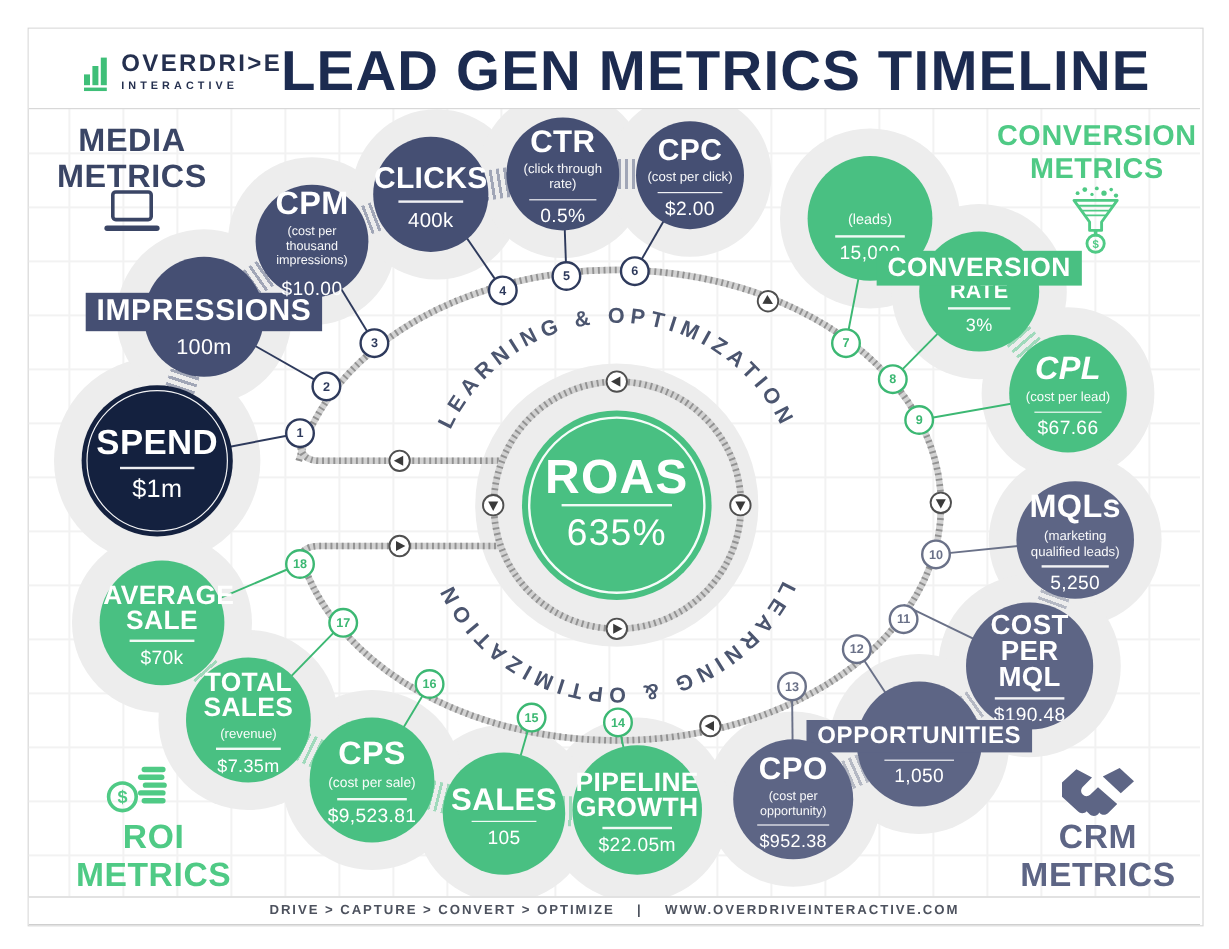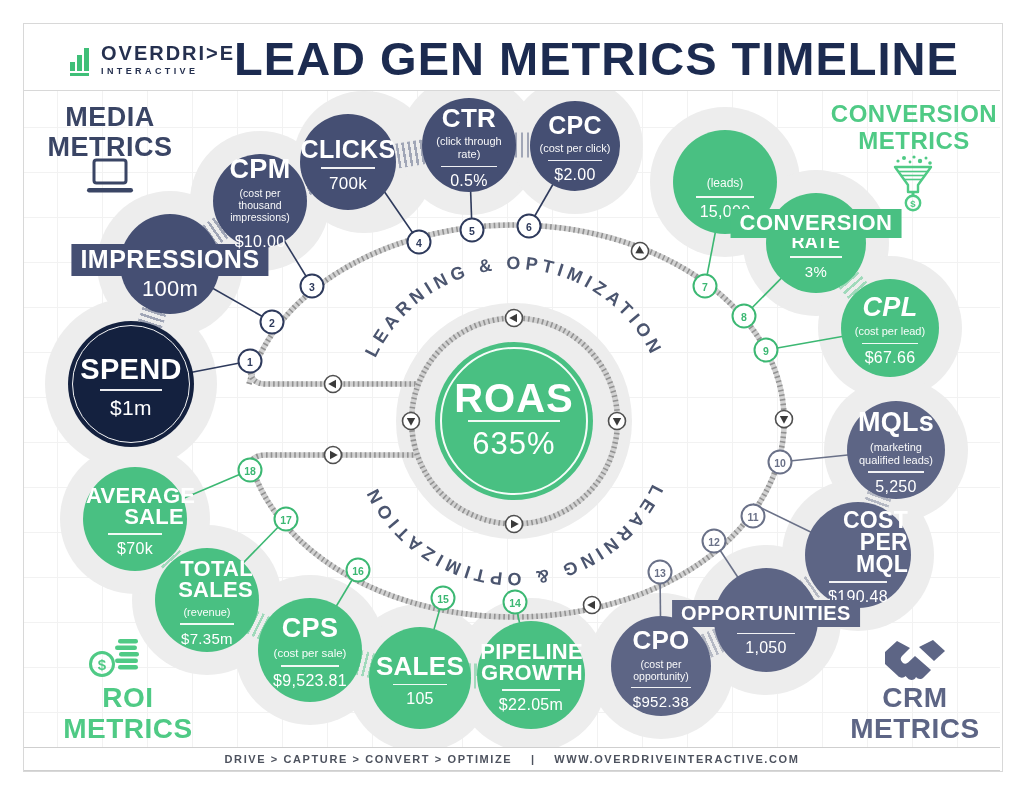--- a/index.html
+++ b/index.html
@@ -24,21 +24,21 @@
   .ribbon.dark{background:repeating-linear-gradient(90deg,rgba(98,108,138,.55) 0 2.5px,rgba(0,0,0,0) 2.5px 6px);}
   .ribbon.green{background:repeating-linear-gradient(90deg,rgba(96,202,146,.55) 0 2.5px,rgba(0,0,0,0) 2.5px 6px);}
   .ribbon.gray{background:repeating-linear-gradient(90deg,rgba(135,142,162,.55) 0 2.5px,rgba(0,0,0,0) 2.5px 6px);}
   #linework{position:absolute;left:0;top:0;z-index:3;}
   
   .metric{position:absolute;z-index:4;}
   .metric .circle{position:absolute;inset:0;border-radius:50%;}
   .metric.ringed .circle::after{content:"";position:absolute;inset:4px;border:1.5px solid rgba(255,255,255,.95);border-radius:50%;}
   .band{position:absolute;left:50%;transform:translateX(-50%);z-index:3;color:#fff;font-weight:bold;white-space:nowrap;padding:3px 9px 4px;letter-spacing:.5px;line-height:1;}
   .stack{position:absolute;inset:0;display:flex;flex-direction:column;align-items:center;justify-content:center;gap:5px;color:#fff;text-align:center;z-index:2;}
-  .m-title{font-weight:bold;line-height:.95;letter-spacing:.3px;text-align:right;}
+  .m-title{font-weight:bold;line-height:.95;letter-spacing:.3px;}
   .m-sub{line-height:1.15;opacity:.96;font-weight:normal;}
   .sep{height:1.5px;background:rgba(255,255,255,.92);}
   .m-value{font-weight:normal;letter-spacing:.3px;}
   .badge{position:absolute;z-index:6;width:21px;height:21px;border-radius:50%;background:#fff;border:2px solid;display:flex;align-items:center;justify-content:center;font-size:10.5px;font-weight:bold;transform:translate(-50%,-50%);}
   
   #roas{position:absolute;left:435px;top:342px;width:158px;height:158px;z-index:5;}
   #roas .circle{position:absolute;inset:0;border-radius:50%;}
   #roas .circle::after{content:"";position:absolute;inset:5px;border:2px solid rgba(255,255,255,.95);border-radius:50%;}
   #roas .stack{gap:4px;}
   #roas-title{font-size:40px;font-weight:800;line-height:.9;letter-spacing:1px;}
@@ -263,38 +263,38 @@
             <div class="m-title" style="font-size: 29px;">SPEND</div>
             <div class="sep" style="width: 62px;"></div>
             <div class="m-value" style="font-size: 21px;">$1m</div>
           </div>
         </div>
         <div class="metric" style="left: 120px; top: 214px; width: 100px; height: 100px;">
           <div class="circle" style="background: rgb(69, 79, 115);"></div>
           <div class="band" style="background: rgb(69, 79, 115); font-size: 25px; top: 30px;">IMPRESSIONS</div>
           <div class="stack" style="transform: translateY(22px);">
             <div class="sep" style="width: 62px;"></div>
-            <div class="m-value" style="font-size: 22px; text-align: center;">100m</div>
+            <div class="m-value" style="font-size: 18px; text-align: center;">100m</div>
           </div>
         </div>
         <div class="metric" style="left: 213px; top: 154px; width: 94px; height: 94px;">
           <div class="circle" style="background: rgb(69, 79, 115);"></div>
           <div class="stack" style="transform: translateY(3px);">
             <div class="m-title" style="font-size: 27px;">CPM</div>
             <div class="m-sub" style="font-size: 10.5px; width: 80px;">(cost per thousand impressions)</div>
             <div class="sep" style="width: 56px;"></div>
             <div class="m-value" style="font-size: 16px;">$10.00</div>
           </div>
         </div>
-        <div class="metric" style="left: 300px; top: 114px; width: 96px; height: 96px; text-decoration: underline;">
+        <div class="metric" style="left: 311px; top: 114px; width: 96px; height: 96px; text-decoration: underline;">
           <div class="circle" style="background: rgb(69, 79, 115);"></div>
           <div class="stack" style="transform: translateY(4px);">
             <div class="m-title" style="font-size: 25px;">CLICKS</div>
             <div class="sep" style="width: 54px;"></div>
-            <div class="m-value" style="font-size: 17px;">700k</div>
+            <div class="m-value" style="font-size: 17px;">400k</div>
           </div>
         </div>
         <div class="metric" style="left: 422px; top: 98px; width: 94px; height: 94px;">
           <div class="circle" style="background: rgb(69, 79, 115);"></div>
           <div class="stack" style="transform: translateY(3px);">
             <div class="m-title" style="font-size: 26px;">CTR</div>
             <div class="m-sub" style="font-size: 11px; width: 80px;">(click through rate)</div>
             <div class="sep" style="width: 56px;"></div>
             <div class="m-value" style="font-size: 16px;">0.5%</div>
           </div>

